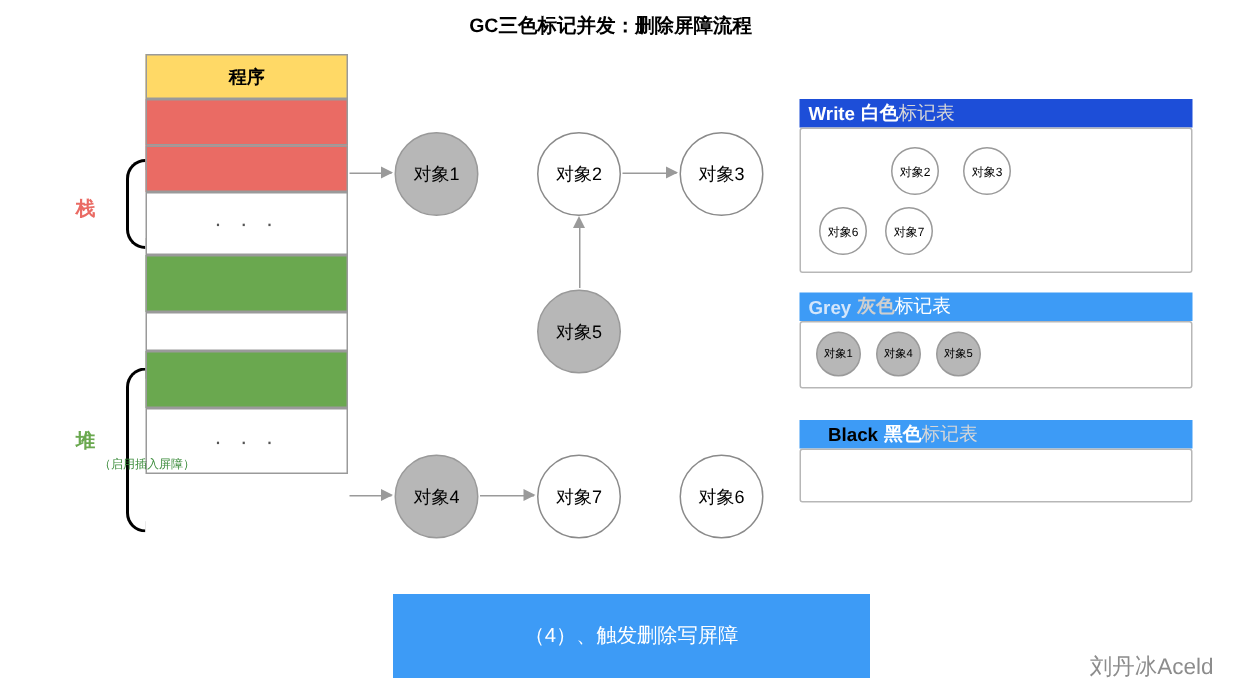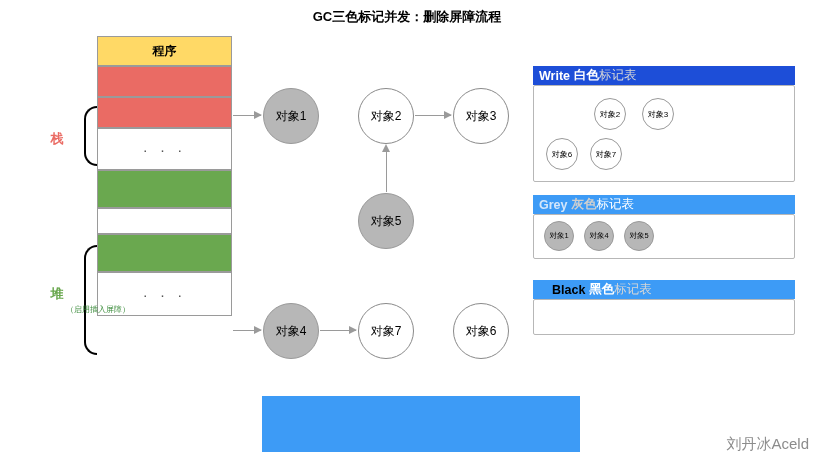--- a/index.html
+++ b/index.html
@@ -157,15 +157,16 @@
 <div class="abs" style="left:533px;top:280px;width:262px;">
   <div class="tbl-head" style="background:#3d9bf6;color:#ffffff;">
     <span class="en" style="color:#000000;padding-left:13px;">Black</span>
     <span style="color:#ffffff;">黑色</span>
     <span style="color:#d7d7d7;font-weight:normal;">标记表</span>
   </div>
   <div class="tbl-body" style="height:34px;"></div>
 </div>
 
 <div class="abs" id="banner">
+  <div class="l1">（4）、触发删除写屏障</div>
 </div>
 
 <div class="abs" id="watermark">刘丹冰Aceld</div>
 
 </body></html>

